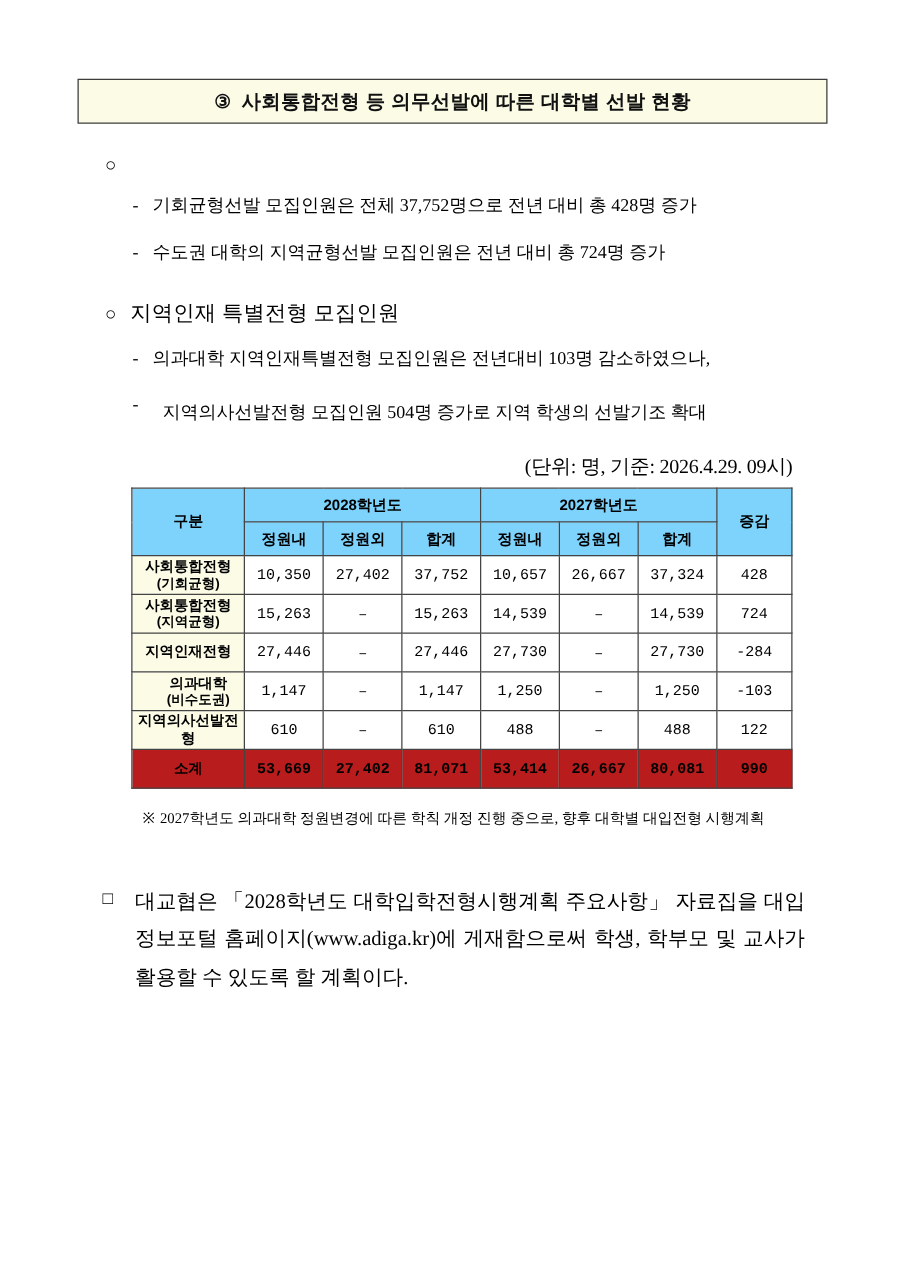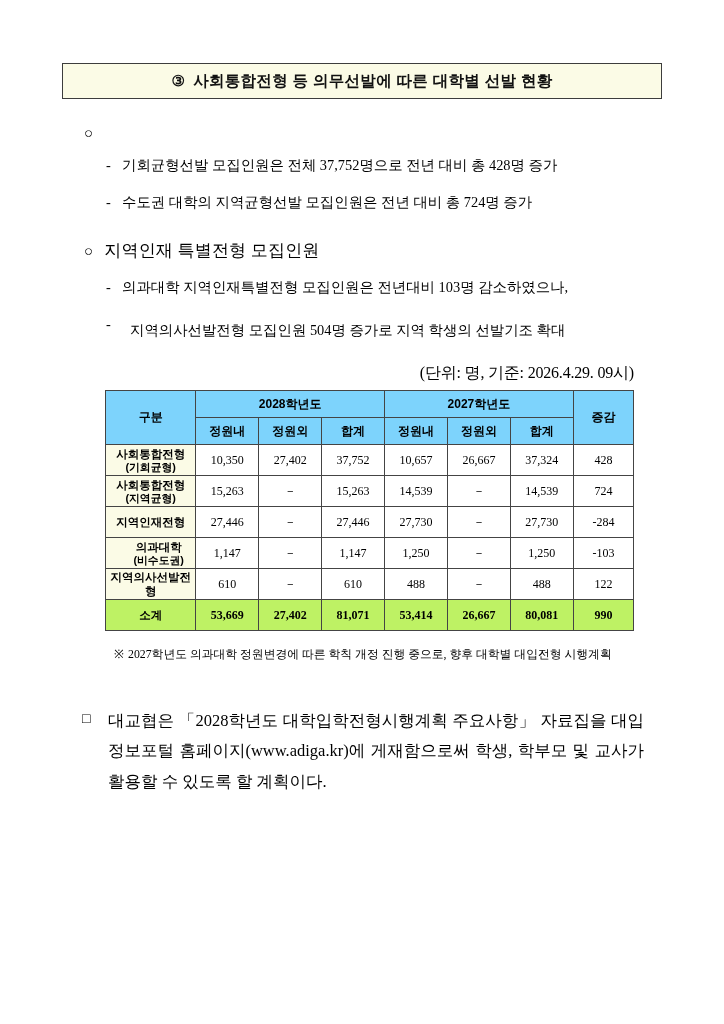--- a/index.html
+++ b/index.html
@@ -117,24 +117,24 @@
   }
   table.data td.rowhdr.indent {
     text-align: center;
   }
   table.data td.rowhdr .sub {
     display: block;
     font-size: 10.8px;
   }
   table.data td.num {
     font-size: 12px;
-    font-family: Liberation Serif, serif;
+    font-family: Liberation Mono, monospace;
   }
   table.data tr.total td {
-    background: #bef264;
+    background: #b91c1c;
     font-weight: bold;
   }
   table.data tr.total td.num { font-weight: bold; }
   .indent-box {
     display: inline-block;
     padding-left: 16px;
   }
 
   
   .footnote {

